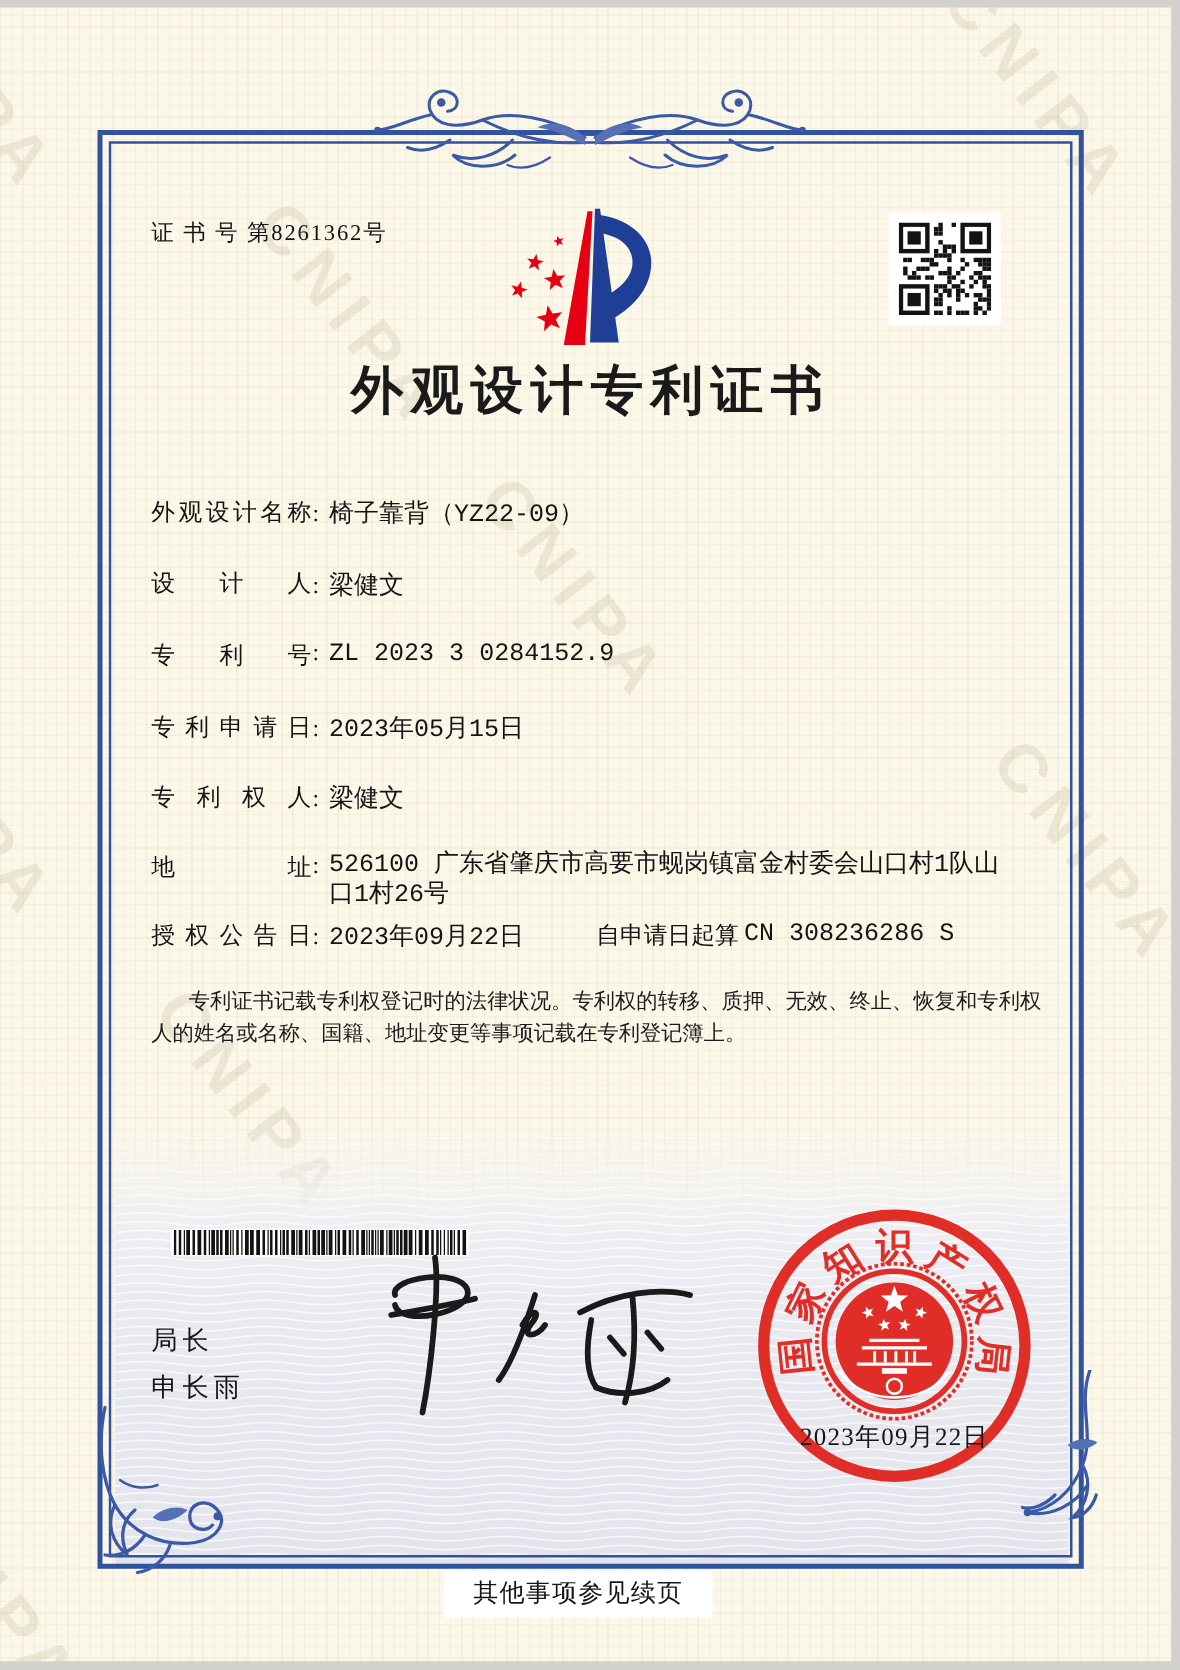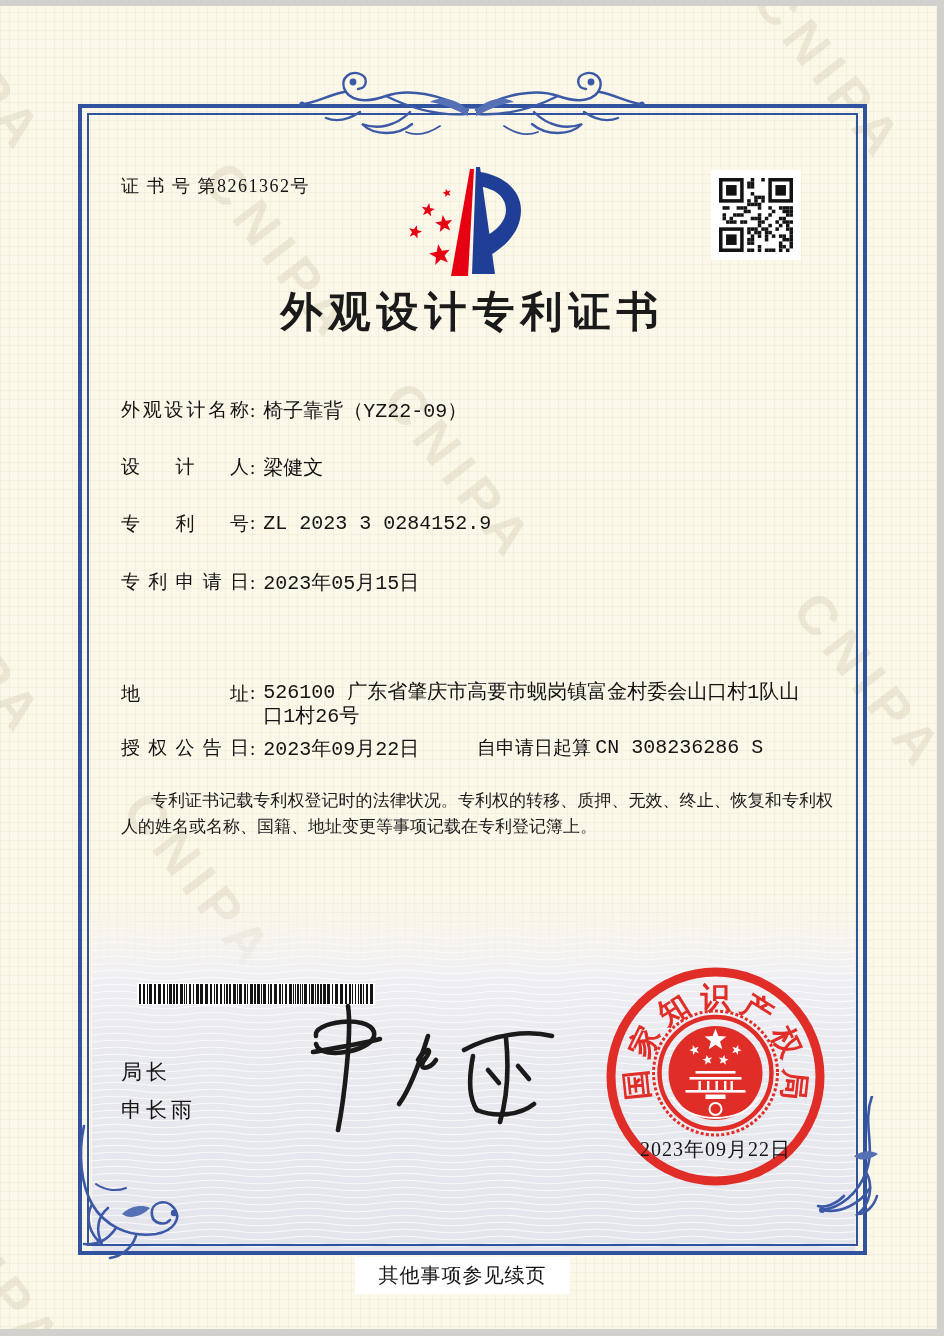--- a/index.html
+++ b/index.html
@@ -336,20 +336,23 @@
       </div>
       <div class="row" style="top:454px">
         <span class="flabel">设计人</span><span class="colon">:</span><span class="fvalue">梁健文</span>
       </div>
       <div class="row" style="top:511px">
         <span class="flabel">专利号</span><span class="colon">:</span><span class="fvalue">ZL 2023 3 0284152.9</span>
       </div>
       <div class="row" style="top:569px">
         <span class="flabel">专利申请日</span><span class="colon">:</span><span class="fvalue">2023年05月15日</span>
       </div>
+      <div class="row" style="top:625px">
+        <span class="flabel">专利权人</span><span class="colon">:</span><span class="fvalue">梁健文</span>
+      </div>
       <div class="row" style="top:681px">
         <span class="flabel">地址</span><span class="colon">:</span><span class="fvalue wrap">526100 广东省肇庆市高要市蚬岗镇富金村委会山口村1队山口1村26号</span>
       </div>
       <div class="row" style="top:735px">
         <span class="flabel">授权公告日</span><span class="colon">:</span><span class="fvalue">2023年09月22日</span>
         <span class="pair2">
           <span class="flabel">自申请日起算</span><span class="colon">:</span><span class="fvalue">CN 308236286 S</span>
         </span>
       </div>
 

